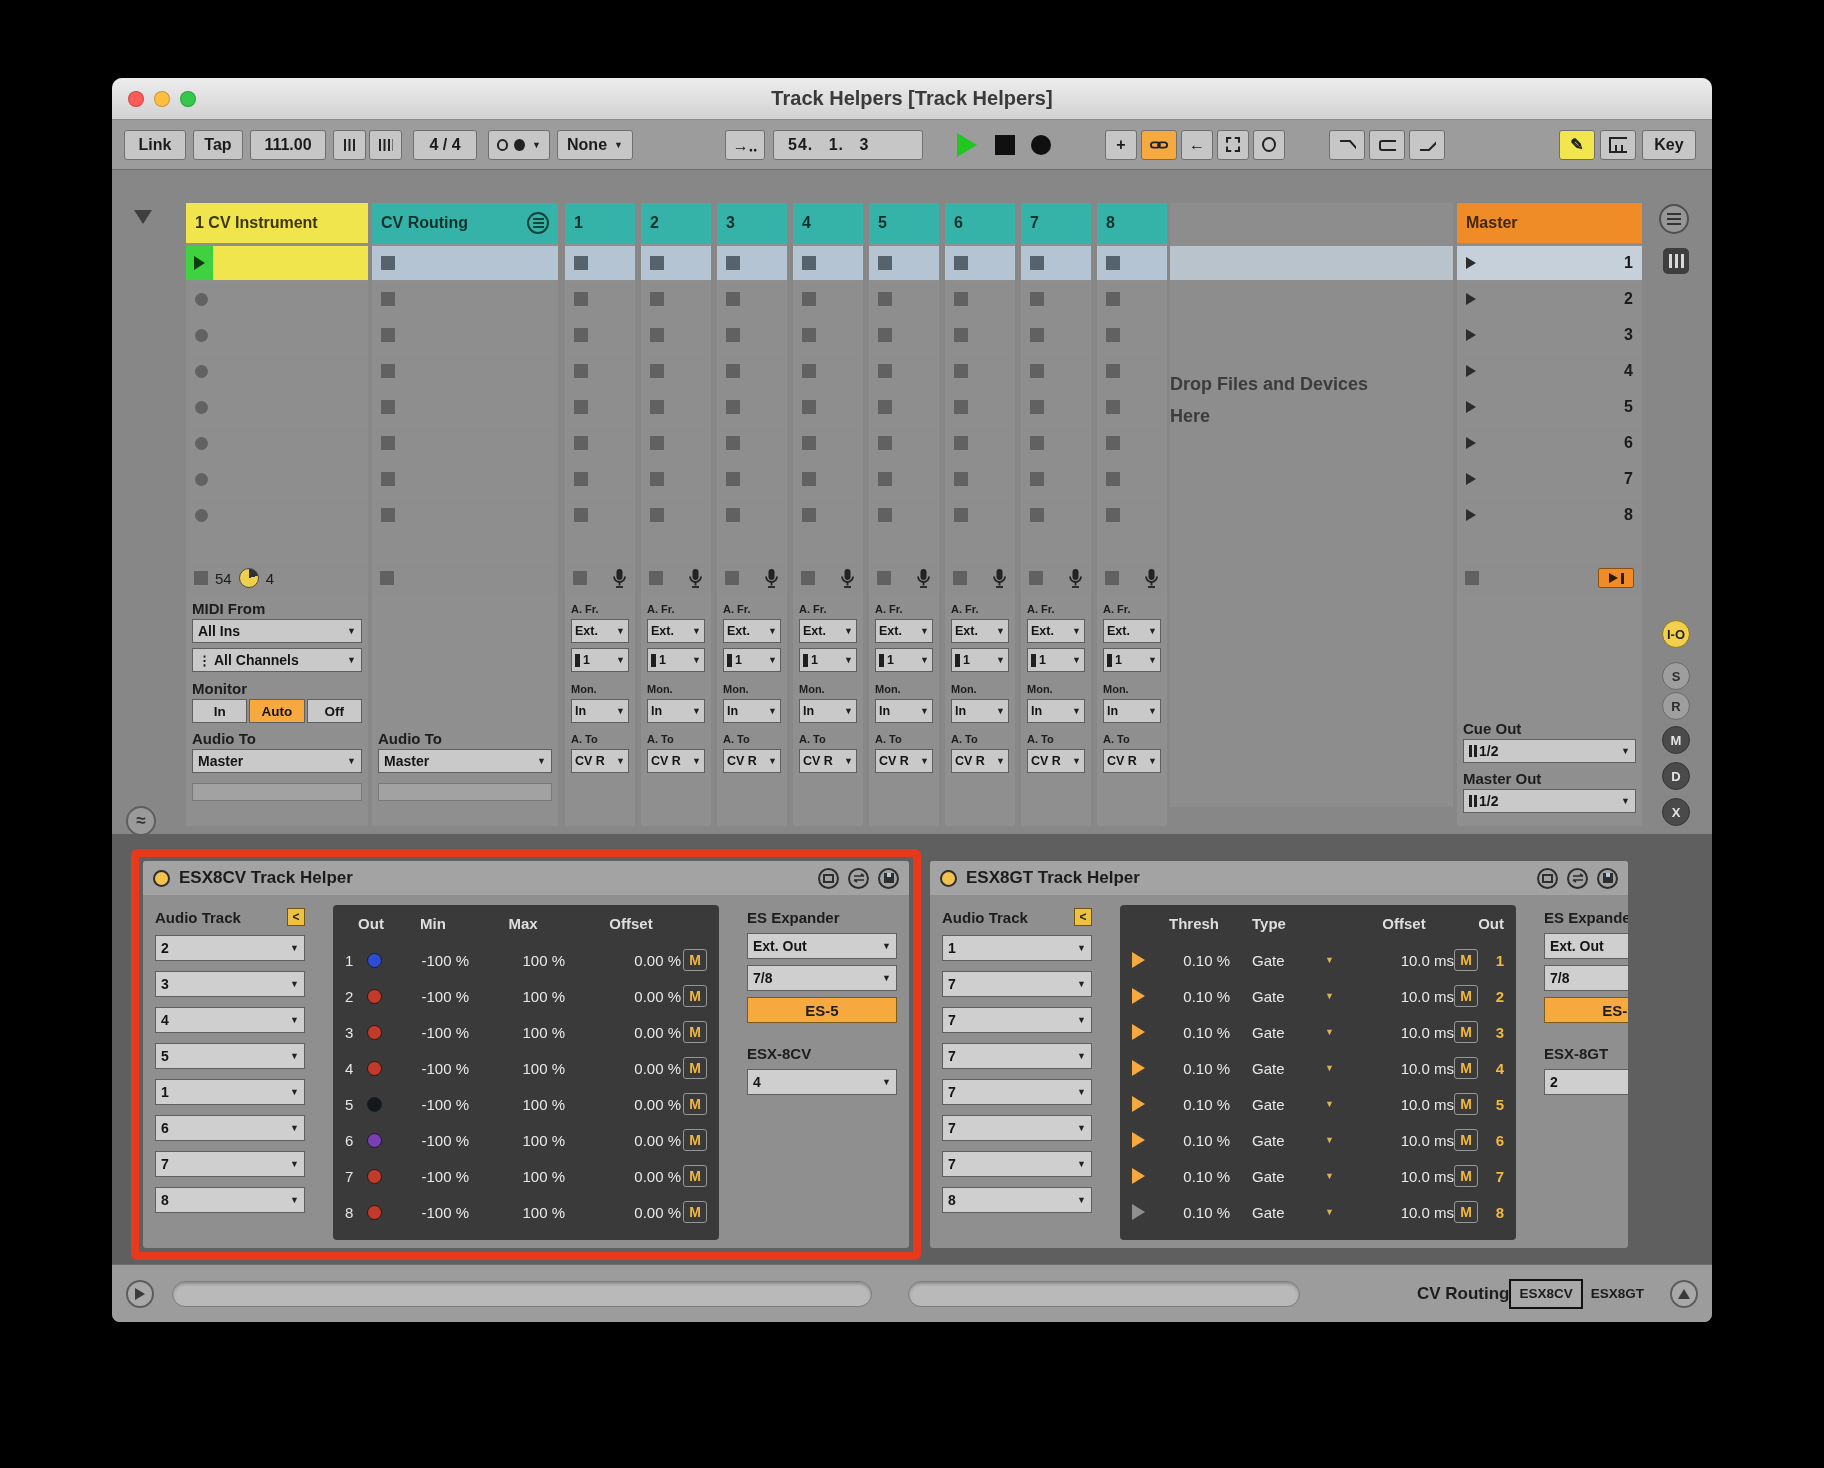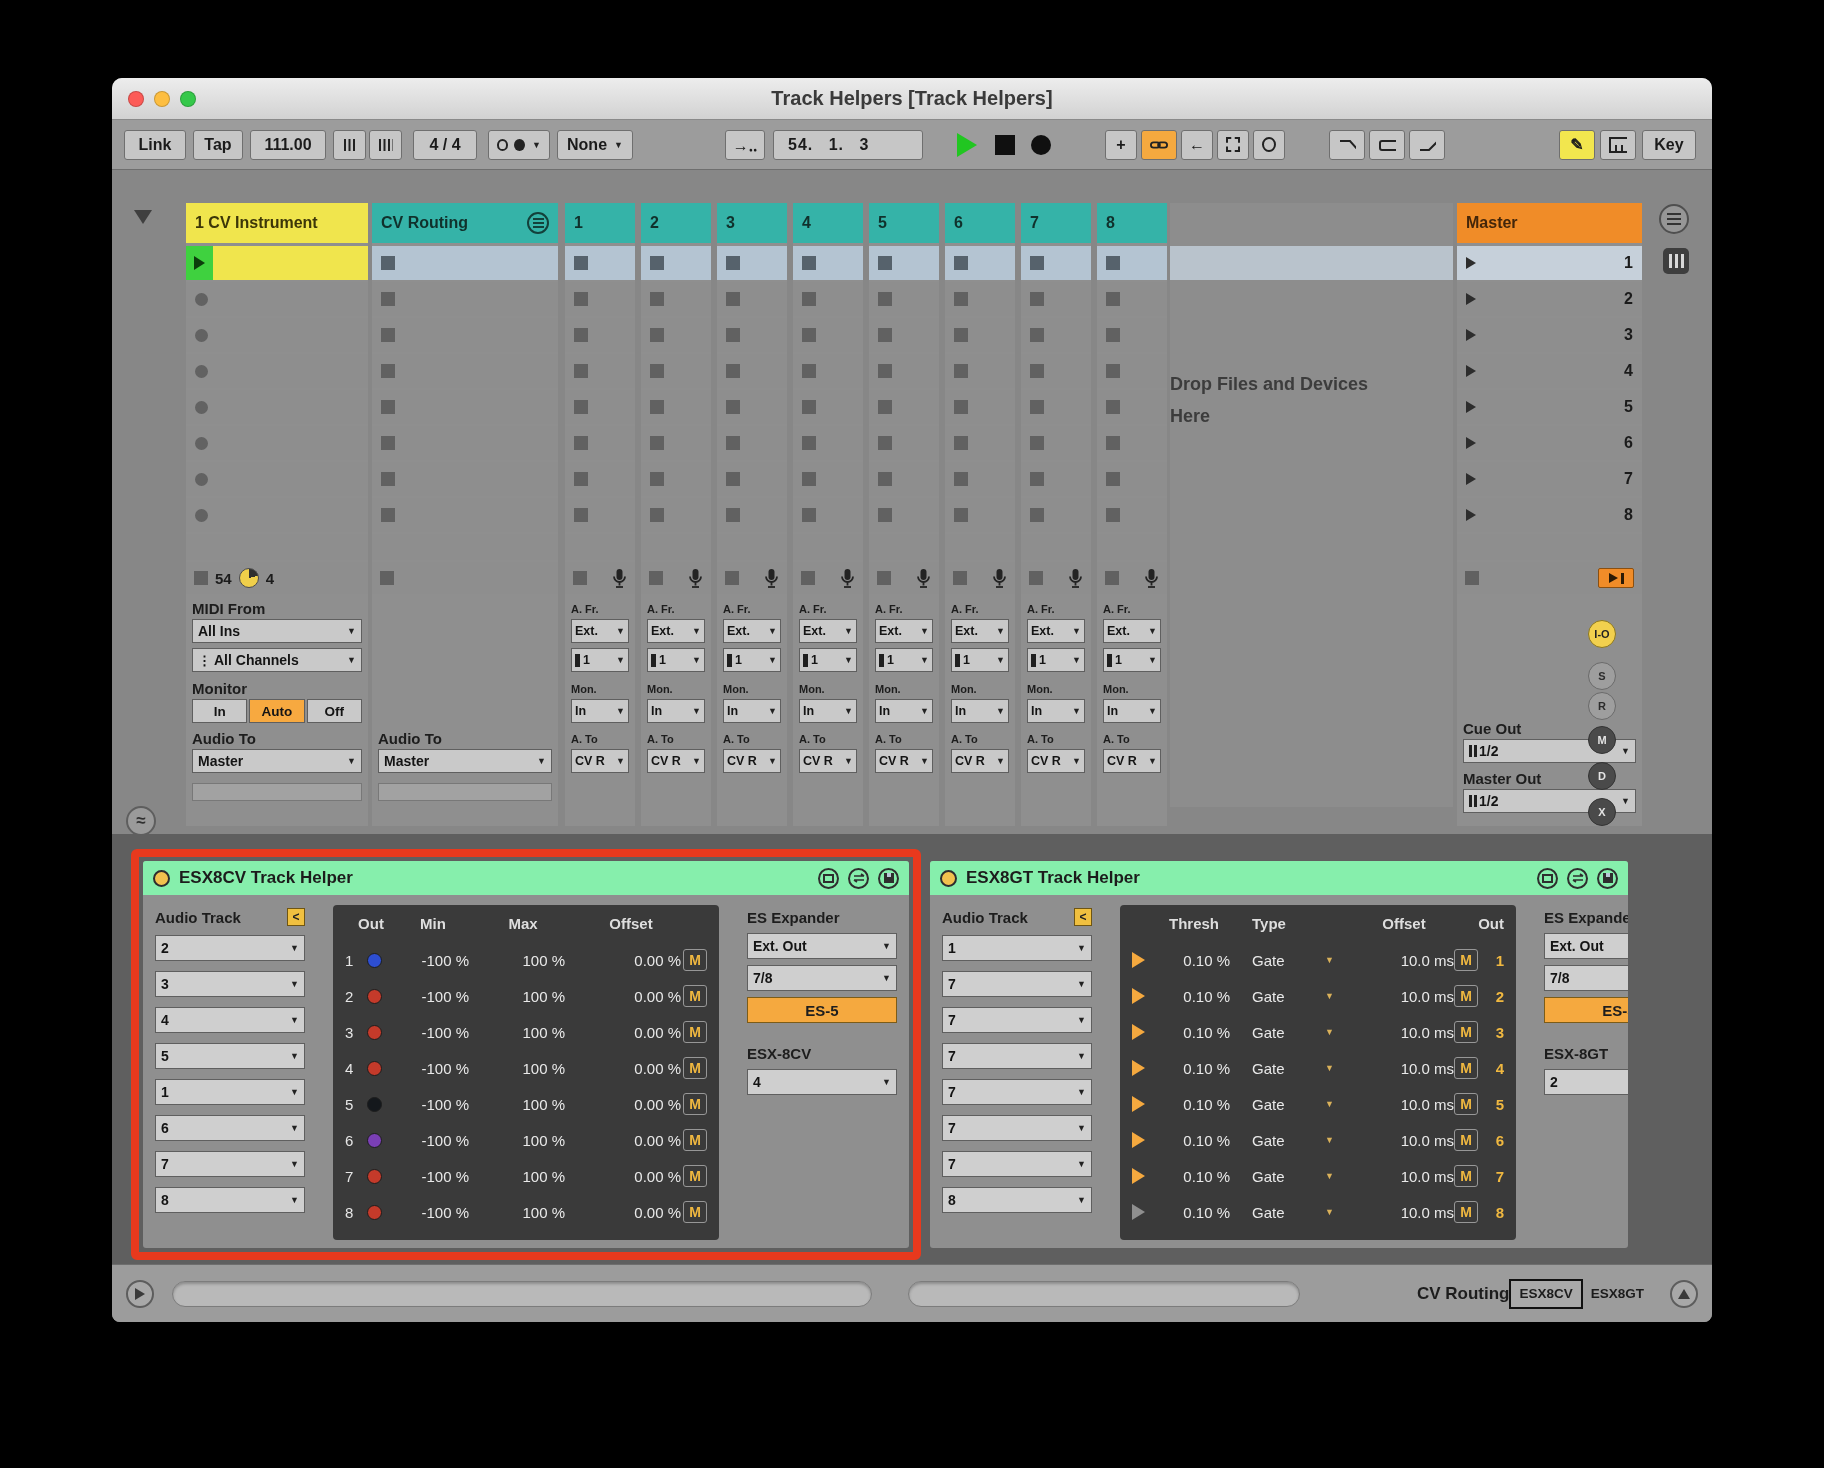--- a/index.html
+++ b/index.html
@@ -44,21 +44,21 @@
   .clipslot{padding:0;display:flex;align-items:stretch}
   .playbtn{width:27px;background:#3fd13f;display:flex;align-items:center;justify-content:center;flex:none}
   .playtri{width:0;height:0;border-left:11px solid #0c3d0c;border-top:7px solid transparent;border-bottom:7px solid transparent}
   .clipbody{flex:1;background:#f0e54d}
   .mslot{justify-content:space-between}
   .mslot.msel{background:#c6d0da}
   .mtri{width:0;height:0;border-left:10px solid #2d2d2d;border-top:6px solid transparent;border-bottom:6px solid transparent}
   .snum{font-weight:700;font-size:16px;color:#1b1b1b}
   .gaprow{height:26px;margin-bottom:2px;background:#8e8e8e}
   .statusrow{height:32px;margin-bottom:4px;background:#8e8e8e;display:flex;align-items:center;padding:0 8px;gap:7px}
-  .statnum{font-weight:700;font-size:15px;color:#1c1c1c}
+  .statnum{font-weight:400;font-size:15px;color:#1c1c1c}
   .pie{width:20px;height:20px;border-radius:50%;border:1px solid #4c4c4c;background:conic-gradient(#2f2f2f 0 75deg,#f0cf4a 75deg 360deg)}
   .fsp{flex:1}
   .btarr{width:36px;height:20px;background:#f08c28;border:1px solid #8a4f10;border-radius:2px;display:flex;align-items:center;justify-content:center;gap:3px}
   .btarr b{width:0;height:0;border-left:9px solid #2b1a05;border-top:5px solid transparent;border-bottom:5px solid transparent}
   .btarr i{width:3px;height:11px;background:#2b1a05}
   .mixer{padding:0 6px}
   .mlabel{height:21px;display:flex;align-items:center;font-size:15px;font-weight:700;color:#1d1d1d;white-space:nowrap}
   .mlabel.sm{font-size:13.5px}
   .dd{height:24px;background:#c9c9c9;border:1px solid #5f5f5f;display:flex;align-items:center;padding:0 5px;font-size:14px;font-weight:700;color:#141414;margin-bottom:5px}
   .dd .grow{flex:1;white-space:nowrap;overflow:hidden}
@@ -75,30 +75,30 @@
   .micwrap{width:15px}
   .dropcol{position:absolute;top:33px;height:604px;background:#8d8d8d}
   .dropsel{margin-top:43px;height:34px;background:#b9c3cc}
   .droptext{margin-top:88px;text-align:left;font-size:18px;font-weight:700;color:#3c3c3c;line-height:1.8}
   .fold-tri{position:absolute;left:22px;top:40px;width:0;height:0;border-top:14px solid #3f3f3f;border-left:9px solid transparent;border-right:9px solid transparent}
   .wavecirc{position:absolute;left:14px;top:636px;width:30px;height:30px;border-radius:50%;background:#9a9a9a;border:2px solid #5e5e5e;display:flex;align-items:center;justify-content:center;font-size:17px;font-weight:700;color:#303030}
   .burger{position:absolute;left:1547px;top:34px;width:30px;height:30px;border-radius:50%;background:#969696;border:2px solid #4f4f4f;display:flex;flex-direction:column;align-items:center;justify-content:center;gap:3px}
   .burger i{width:14px;height:2px;background:#333}
   .mixico{position:absolute;left:1551px;top:78px;width:26px;height:26px;background:#3e3e3e;border-radius:5px;display:flex;align-items:center;justify-content:center;gap:3px}
   .mixico i{width:3px;height:14px;background:#d8d8d8}
-  .tgl{position:absolute;left:1476px;width:28px;height:28px;border-radius:50%;display:flex;align-items:center;justify-content:center;font-size:11px;font-weight:700}
+  .tgl{position:absolute;left:1550px;width:28px;height:28px;border-radius:50%;display:flex;align-items:center;justify-content:center;font-size:13px;font-weight:700}
   .tgl.io{background:#f2d04e;color:#222;border:1px solid #8d7820}
   .tgl.mid{background:#9e9e9e;color:#2d2d2d;border:1px solid #6a6a6a}
   .tgl.dark{background:#4a4a4a;color:#e4e4e4;border:1px solid #333}
   
   .devicebar{position:absolute;left:0;right:0;top:756px;height:430px;background:#5f5f5f}
   .hlbox{position:absolute;left:19px;top:15px;width:790px;height:411px;border:8px solid #e8391d;border-radius:6px;padding:4px}
   .device{background:#8f8f8f;border-radius:3px;overflow:hidden;display:flex;flex-direction:column;height:100%}
   .device.abs{position:absolute;left:818px;top:27px;width:698px;height:387px}
-  .dtitle{height:34px;background:#86efac;display:flex;align-items:center;padding:0 10px;gap:9px;flex:none}
+  .dtitle{height:34px;background:#a3a3a3;display:flex;align-items:center;padding:0 10px;gap:9px;flex:none}
   .dled{width:17px;height:17px;border-radius:50%;background:#f2c14e;border:2px solid #2e2e2e;flex:none}
   .dname{font-weight:700;font-size:17px;color:#1c1c1c;flex:1}
   .dico{width:21px;height:21px;border:2px solid #2e2e2e;border-radius:50%;display:flex;align-items:center;justify-content:center;flex:none}
   .dbody{flex:1;display:flex;padding:10px 12px 8px;gap:28px}
   .colA{width:150px;flex:none}
   .colAhead{height:24px;margin-bottom:6px;display:flex;align-items:center;justify-content:space-between}
   .alabel{font-size:15px;font-weight:700;color:#1d1d1d}
   .foldbtn{width:18px;height:18px;background:#f0c040;border:1px solid #6f5512;display:flex;align-items:center;justify-content:center;font-size:12px;font-weight:700;color:#222}
   .devdd{height:26px;margin-bottom:10px;background:#cfcfcf}
   .dpanel{background:#3a3a3a;border-radius:4px;flex:1;padding:4px 12px 8px;color:#e9e9e9}

